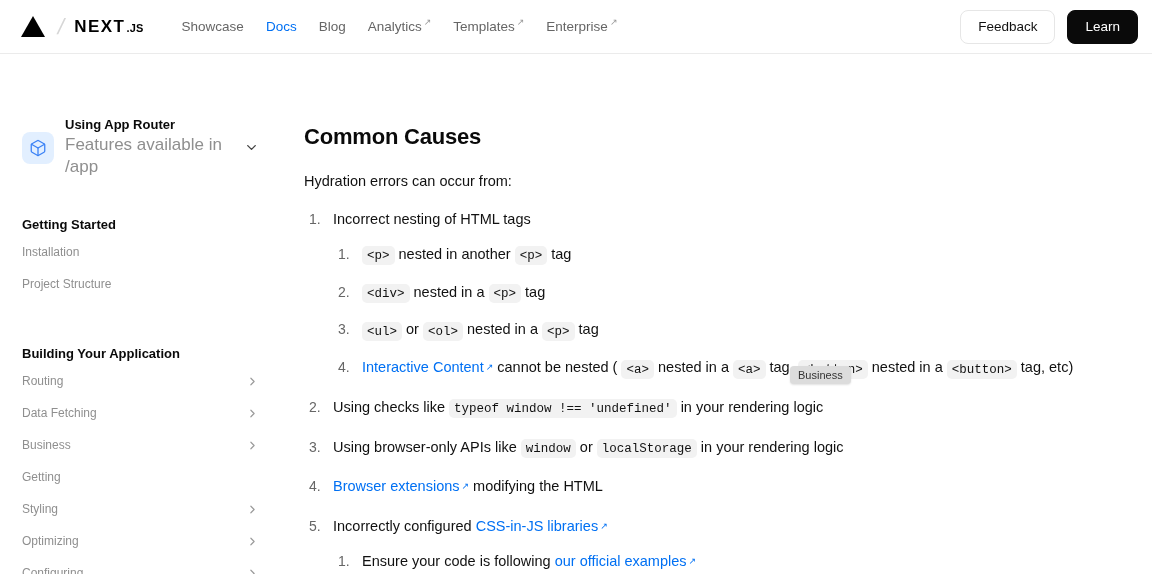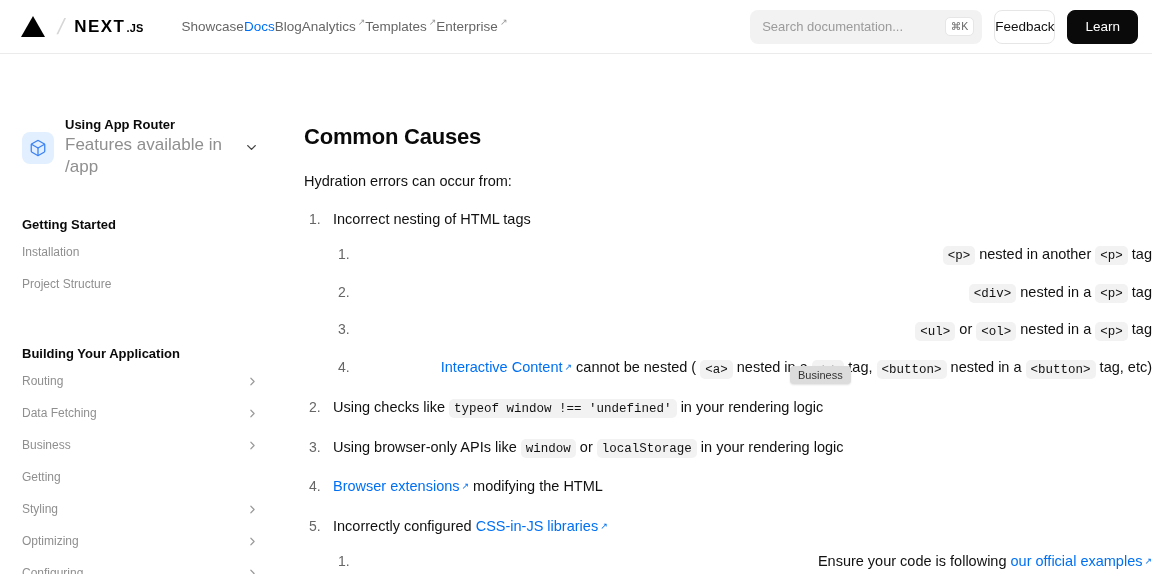--- a/index.html
+++ b/index.html
@@ -36,21 +36,21 @@
     display: inline-block;
   }
   .wordmark {
     display: flex; align-items: baseline;
     font-weight: 700;
     letter-spacing: 0.6px;
   }
   .wordmark .nxt { font-size: 17px; letter-spacing: 1.5px; }
   .wordmark .js { font-size: 11px; letter-spacing: 0.2px; margin-left: 1px; }
 
-  .nav { display: flex; align-items: center; margin-left: 38px; }
+  .nav { display: flex; align-items: center; gap: 22px; margin-left: 38px; }
   .nav a {
     font-size: 13.5px;
     color: #666;
     text-decoration: none;
     white-space: nowrap;
     display: inline-flex;
     align-items: flex-start;
   }
   .nav a.active { color: #0070f3; align-items: center; }
   .ext {
@@ -96,21 +96,21 @@
     border-radius: 8px;
     font-size: 13.5px;
     display: inline-flex; align-items: center; justify-content: center;
     cursor: pointer;
     white-space: nowrap;
   }
   .btn-outline {
     background: #fff;
     border: 1px solid #e6e6e6;
     color: #111;
-    padding: 0 0;
+    padding: 0 17px;
   }
   .btn-dark {
     background: #0a0a0a;
     color: #fff;
     border: 1px solid #0a0a0a;
     padding: 0 17px;
     font-weight: 500;
   }
 
   
@@ -203,21 +203,20 @@
     left: 5px;
     top: 0;
     color: #666;
     font-size: 14px;
   }
   ol.inner {
     list-style: none;
     counter-reset: o2;
     margin: 13px 0 0 0;
     padding: 0;
-    text-align: right;
   }
   ol.inner > li {
     counter-increment: o2;
     position: relative;
     padding-left: 29px;
     margin-bottom: 16px;
     font-size: 14.5px;
     line-height: 1.5;
   }
   ol.inner > li:last-child { margin-bottom: 0; }
@@ -294,24 +293,20 @@
       <span>Templates</span>
       <span class="ext">↗</span>
     </a>
     <a>
       <span>Enterprise</span>
       <span class="ext">↗</span>
     </a>
   </nav>
 
   <div class="header-right">
-    <div class="search-box">
-      <input type="text" placeholder="Search documentation..." style="">
-      <span class="kbd">⌘K</span>
-    </div>
     <div class="btn btn-outline">Feedback</div>
     <div class="btn btn-dark">Learn</div>
   </div>
 </div>
 
 <div class="body-wrap">
 
   <aside class="sidebar">
     <div class="switcher">
       <span class="switcher-icon">

